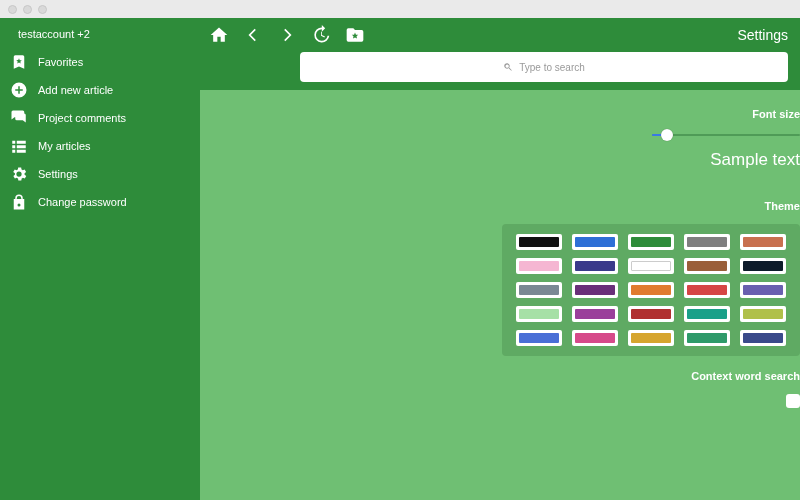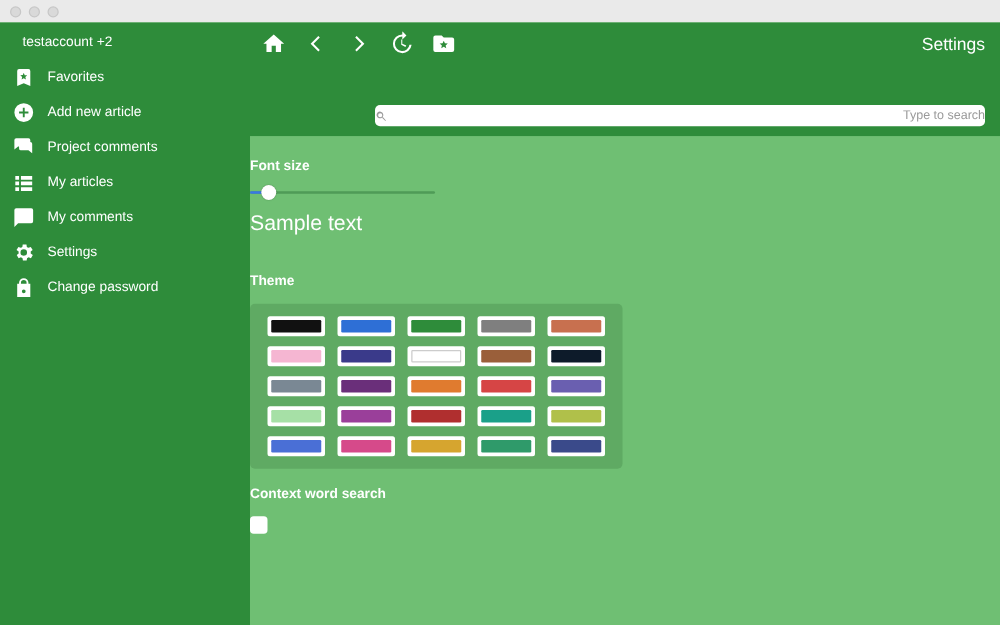--- a/index.html
+++ b/index.html
@@ -23,24 +23,24 @@
 
   
   .main { flex: 1; display: flex; flex-direction: column; min-width: 0; }
   .topbar { height: 34px; background: #2e8c3a; display: flex; align-items: center; padding: 0 12px 0 6px; gap: 8px; }
   .topbar .ticon { width: 26px; height: 26px; display: flex; align-items: center; justify-content: center; cursor: pointer; }
   .topbar .ticon svg { width: 20px; height: 20px; fill: #fff; }
   .topbar .spacer { flex: 1; }
   .topbar .title { color: #fff; font-size: 14px; }
 
   .searchbar-row { background: #2e8c3a; padding: 0 12px 8px 100px; }
-  .searchbar { background: #fff; border-radius: 4px; height: 17px; display: flex; align-items: center; justify-content: space-between; gap: 6px; color: #9a9a9a; font-size: 10px; margin-top: 32px; }
+  .searchbar { background: #fff; border-radius: 4px; height: 30px; display: flex; align-items: center; justify-content: center; gap: 6px; color: #9a9a9a; font-size: 10px; }
   .searchbar svg { width: 10px; height: 10px; fill: #9a9a9a; }
 
-  .content { flex: 1; background: #6fbf73; overflow: auto; display: flex; flex-direction: column; align-items: flex-start; padding: 18px 0; color: #fff; }
+  .content { flex: 1; background: #6fbf73; overflow: auto; display: flex; flex-direction: column; align-items: flex-end; padding: 18px 0; color: #fff; }
 
   .section-label { font-size: 11px; font-weight: 600; margin-bottom: 6px; }
   .section-label.mt { margin-top: 14px; }
 
   .slider-wrap { position: relative; width: 148px; height: 18px; margin-bottom: 6px; }
   .slider-track { position: absolute; left: 0; right: 0; top: 8px; height: 2px; background: #4f9b57; border-radius: 1px; }
   .slider-fill { position: absolute; left: 0; top: 8px; height: 2px; background: #3a78e6; border-radius: 1px; }
   .slider-thumb { position: absolute; top: 3px; width: 12px; height: 12px; border-radius: 50%; background: #fff; box-shadow: 0 0 1px rgba(0,0,0,0.4); transform: translateX(-50%); }
 
   .sample-text { font-size: 17px; margin-bottom: 16px; }
@@ -98,28 +98,20 @@
           </span>
         <span>Project comments</span>
       </li>
       <li class="nav-item">
         <span class="ico">
             <svg viewBox="0 0 24 24">
               <path d="M3 5h4v4H3V5zm6 0h12v4H9V5zM3 11h4v4H3v-4zm6 0h12v4H9v-4zM3 17h4v4H3v-4zm6 0h12v4H9v-4z"></path>
             </svg>
           </span>
         <span>My articles</span>
-      </li>
-      <li class="nav-item">
-        <span class="ico">
-            <svg viewBox="0 0 24 24">
-              <path d="M20 2H4a2 2 0 0 0-2 2v18l4-4h14a2 2 0 0 0 2-2V4a2 2 0 0 0-2-2z"></path>
-            </svg>
-          </span>
-        <span>My comments</span>
       </li>
       <li class="nav-item">
         <span class="ico">
             <svg viewBox="0 0 24 24">
               <path d="M19.4 13a7.5 7.5 0 0 0 0-2l2.1-1.6-2-3.4-2.5 1a7.6 7.6 0 0 0-1.7-1l-.4-2.6h-4l-.4 2.6a7.6 7.6 0 0 0-1.7 1l-2.5-1-2 3.4L6.6 11a7.5 7.5 0 0 0 0 2l-2.1 1.6 2 3.4 2.5-1c.5.4 1.1.7 1.7 1l.4 2.6h4l.4-2.6a7.6 7.6 0 0 0 1.7-1l2.5 1 2-3.4L19.4 13zM12 15.5A3.5 3.5 0 1 1 15.5 12 3.5 3.5 0 0 1 12 15.5z"></path>
             </svg>
           </span>
         <span>Settings</span>
       </li>
       <li class="nav-item">

